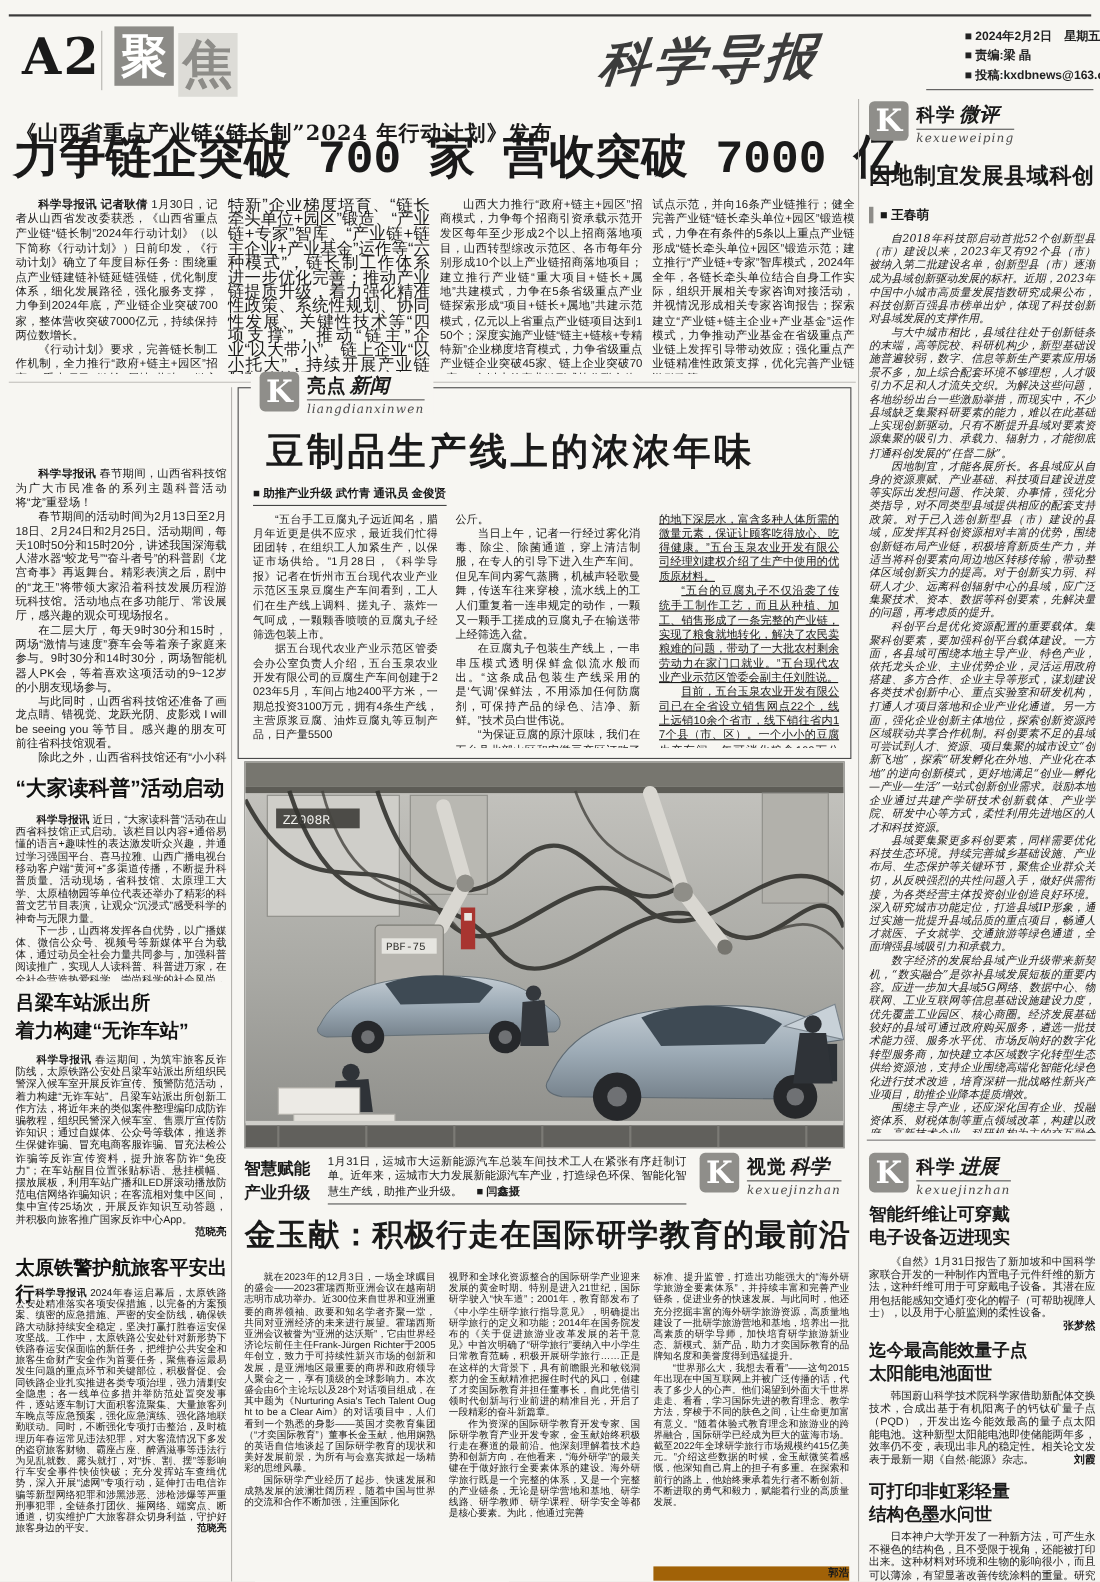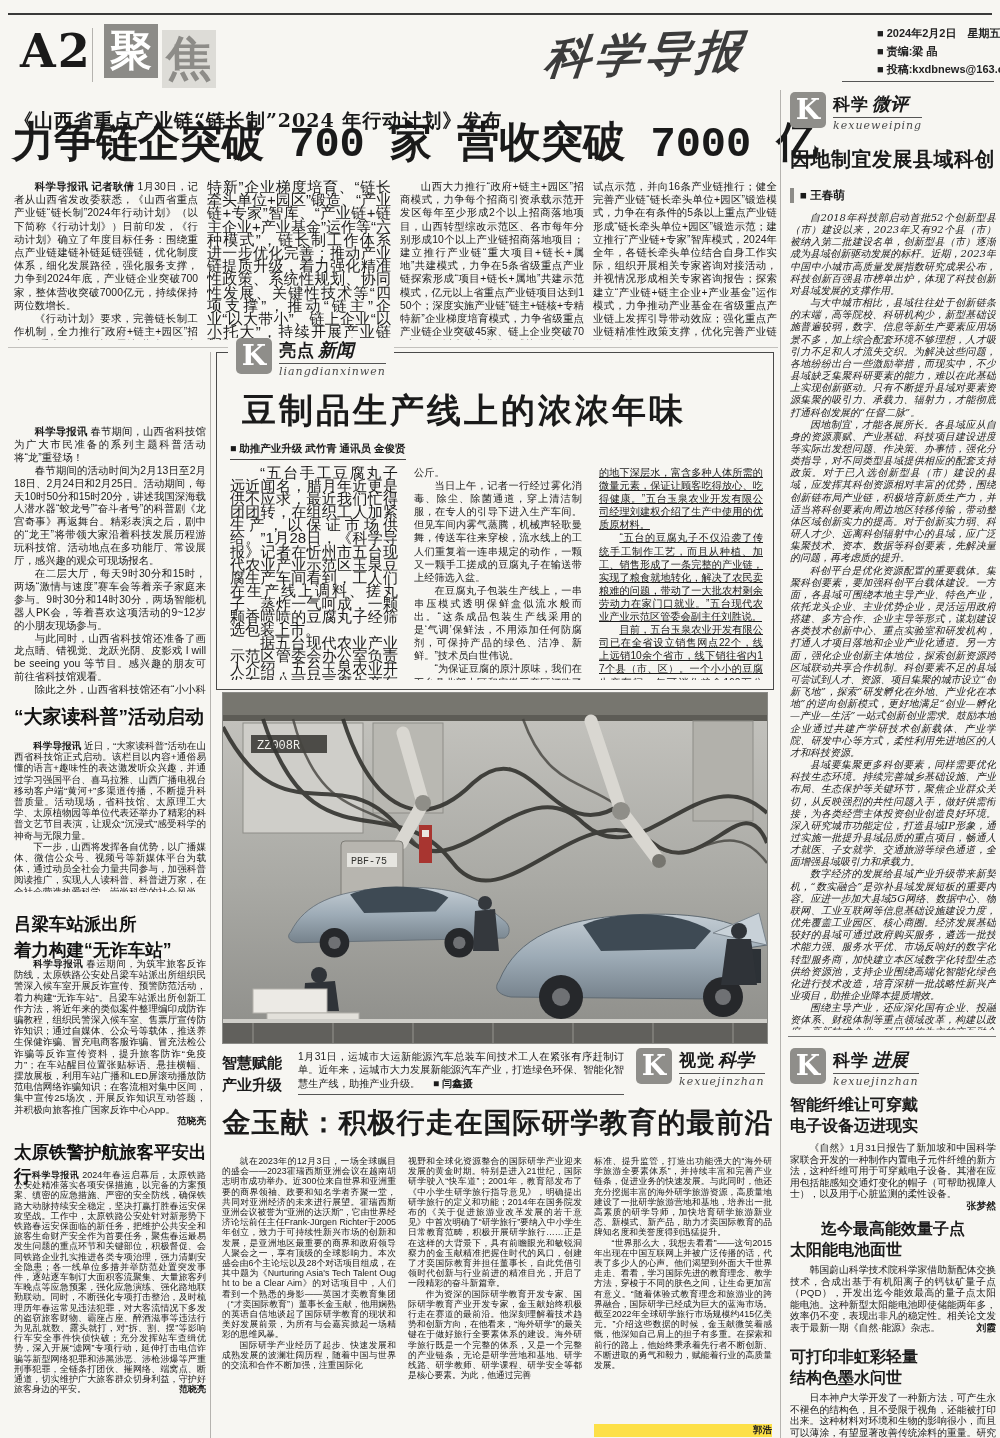--- a/index.html
+++ b/index.html
@@ -73,21 +73,21 @@
       <p>除此之外，山西省科技馆还有“小小科学家”系列课程和“人工智能”系列课程，感兴趣的小朋友们可拨打电话0351—6869817报名。</p>
     </div>
 
   <div class="abs ltitle" style="left:14px;top:704px;width:192px;font-size:19px;">“大家读科普”活动启动</div>
   <div class="abs jtext" style="left:14px;top:740px;width:192px;height:152px;font-size:9.6px;line-height:11.2px;">
       <p><b>科学导报讯 </b>近日，“大家读科普”活动在山西省科技馆正式启动。该栏目以内容+通俗易懂的语言+趣味性的表达激发听众兴趣，并通过学习强国平台、喜马拉雅、山西广播电视台移动客户端“黄河+”多渠道传播，不断提升科普质量。活动现场，省科技馆、太原理工大学、太原植物园等单位代表还举办了精彩的科普文艺节目表演，让观众“沉浸式”感受科学的神奇与无限力量。</p>
       <p>下一步，山西将发挥各自优势，以广播媒体、微信公众号、视频号等新媒体平台为载体，通过动员全社会力量共同参与，加强科普阅读推广，实现人人读科普、科普进万家，在全社会营造热爱科学、崇尚科学的社会风尚，进而共同提升全民科学素养。</p>
     </div>
 
   <div class="abs ltitle" style="left:14px;top:898px;width:196px;font-size:17.5px;line-height:26px;">
-    <span style="display:block;margin-top:13px;">吕梁车站派出所</span>
+    <span style="display:block;">吕梁车站派出所</span>
     <span style="display:block;">着力构建“无诈车站”</span>
   </div>
   <div class="abs jtext" style="left:14px;top:958px;width:192px;height:172px;font-size:9.6px;line-height:11.2px;">
       <p><b>科学导报讯 </b>春运期间，为筑牢旅客反诈防线，太原铁路公安处吕梁车站派出所组织民警深入候车室开展反诈宣传、预警防范活动，着力构建“无诈车站”。吕梁车站派出所创新工作方法，将近年来的类似案件整理编印成防诈骗教程，组织民警深入候车室、售票厅宣传防诈知识；通过自媒体、公众号等载体，推送养生保健诈骗、冒充电商客服诈骗、冒充法检公诈骗等反诈宣传资料，提升旅客防诈“免疫力”；在车站醒目位置张贴标语、悬挂横幅、摆放展板，利用车站广播和LED屏滚动播放防范电信网络诈骗知识；在客流相对集中区间，集中宣传25场次，开展反诈知识互动答题，并积极向旅客推广国家反诈中心App。<span class="sig">范晓亮</span></p>
     </div>
 
   <div class="abs ltitle" style="left:14px;top:1140px;width:196px;font-size:17.5px;">太原铁警护航旅客平安出行</div>
   <div class="abs jtext" style="left:14px;top:1170px;width:192px;height:266px;font-size:9px;line-height:10.2px;">
       <p><b>科学导报讯 </b>2024年春运启幕后，太原铁路公安处精准落实各项安保措施，以完备的方案预案、缜密的应急措施、严密的安全防线，确保铁路大动脉持续安全稳定，坚决打赢打胜春运安保攻坚战。工作中，太原铁路公安处针对新形势下铁路春运安保面临的新任务，把维护公共安全和旅客生命财产安全作为首要任务，聚焦春运最易发生问题的重点环节和关键部位，积极督促、会同铁路企业扎实推进各类专项治理，强力清剿安全隐患；各一线单位多措并举防范处置突发事件，逐站逐车制订大面积客流聚集、大量旅客列车晚点等应急预案，强化应急演练、强化路地联勤联动。同时，不断强化专项打击整治，及时梳理历年春运常见违法犯罪，对大客流情况下多发的盗窃旅客财物、霸座占座、醉酒滋事等违法行为见乱就数、露头就打，对“拆、割、摆”等影响行车安全事件快侦快破；充分发挥站车查缉优势，深入开展“滤网”专项行动，延伸打击电信诈骗等新型网络犯罪和涉黑涉恶、涉枪涉爆等严重刑事犯罪，全链条打团伙、摧网络、端窝点、断通道，切实维护广大旅客群众切身利益，守护好旅客身边的平安。<span class="sig">范晓亮</span></p>
     </div>
@@ -95,21 +95,21 @@
   <div class="abs" style="left:216px;top:352px;width:556px;height:336px;border:1px solid #4a4a4a;"></div>
   <div class="abs secrow" style="left:228px;top:338px;background:#f7f6f2;padding:0 8px;">
     <div class="klogo">K</div>
     <div>
       <div><span class="secbold">亮点</span><span class="secscript">新闻</span></div>
       <div class="pinyin">liangdianxinwen</div>
     </div>
   </div>
   <div class="abs" style="left:242px;top:388px;width:520px;font-size:34px;font-weight:bold;letter-spacing:3px;white-space:nowrap;">豆制品生产线上的浓浓年味</div>
   <div class="abs byline-bar" style="left:230px;top:442px;font-size:10.5px;font-weight:bold;">■ 助推产业升级 武竹青  通讯员 金俊贤</div>
-  <div class="abs jtext" style="left:230px;top:466px;width:168px;height:214px;font-size:15px;line-height:13.1px;">
+  <div class="abs jtext" style="left:230px;top:466px;width:168px;height:214px;font-size:10px;line-height:13.1px;">
       <p>“五台手工豆腐丸子远近闻名，腊月年近更是供不应求，最近我们忙得团团转，在组织工人加紧生产，以保证市场供给。”1月28日，《科学导报》记者在忻州市五台现代农业产业示范区玉泉豆腐生产车间看到，工人们在生产线上调料、搓丸子、蒸炸一气呵成，一颗颗香喷喷的豆腐丸子经筛选包装上市。</p>
       <p>据五台现代农业产业示范区管委会办公室负责人介绍，五台玉泉农业开发有限公司的豆腐生产车间创建于2023年5月，车间占地2400平方米，一期总投资3100万元，拥有4条生产线，主营原浆豆腐、油炸豆腐丸等豆制产品，日产量5500</p>
     </div>
   <div class="abs jtext" style="left:414px;top:466px;width:168px;height:214px;font-size:10.2px;line-height:13.1px;">
       <p class="cont">公斤。</p>
       <p>当日上午，记者一行经过雾化消毒、除尘、除菌通道，穿上清洁制服，在专人的引导下进入生产车间。但见车间内雾气蒸腾，机械声轻歌曼舞，传送车往来穿梭，流水线上的工人们重复着一连串规定的动作，一颗又一颗手工搓成的豆腐丸子在输送带上经筛选入盆。</p>
       <p>在豆腐丸子包装生产线上，一串串压模式透明保鲜盒似流水般而出。“这条成品包装生产线采用的是‘气调’保鲜法，不用添加任何防腐剂，可保持产品的绿色、洁净、新鲜。”技术员白世伟说。</p>
       <p>“为保证豆腐的原汁原味，我们在五台县北部山区和安徽豆产区订购了黄豆、黑豆，生产用水选择深山泉水和百米以下</p>
     </div>
   <div class="abs jtext" style="left:599px;top:466px;width:164px;height:214px;font-size:10.2px;line-height:13.1px;text-decoration:underline;">
@@ -241,21 +241,21 @@
       <p>国际研学产业经历了起步、快速发展和成熟发展的波澜壮阔历程，随着中国与世界的交流和合作不断加强，注重国际化</p>
     </div>
   <div class="abs jtext" style="left:408px;top:1156px;width:174px;height:282px;font-size:8.8px;line-height:10.2px;">
       <p class="cont">视野和全球化资源整合的国际研学产业迎来发展的黄金时期。特别是进入21世纪，国际研学驶入“快车道”；2001年，教育部发布了《中小学生研学旅行指导意见》，明确提出研学旅行的定义和功能；2014年在国务院发布的《关于促进旅游业改革发展的若干意见》中首次明确了“研学旅行”要纳入中小学生日常教育范畴，积极开展研学旅行……正是在这样的大背景下，具有前瞻眼光和敏锐洞察力的金玉献精准把握住时代的风口，创建了才奕国际教育并担任董事长，自此凭借引领时代创新与行业前进的精准目光，开启了一段精彩的奋斗新篇章。</p>
       <p>作为资深的国际研学教育开发专家、国际研学教育产业开发专家，金玉献始终积极行走在赛道的最前沿。他深刻理解着技术趋势和创新方向，在他看来，“海外研学”的最关键在于做好旅行全要素体系的建设。海外研学旅行既是一个完整的体系，又是一个完整的产业链条，无论是研学营地和基地、研学线路、研学教师、研学课程、研学安全等都是核心要素。为此，他通过完善</p>
     </div>
   <div class="abs jtext" style="left:594px;top:1156px;width:178px;height:282px;font-size:8.8px;line-height:10.2px;">
       <p class="cont">标准、提升监管，打造出功能强大的“海外研学旅游全要素体系”，并持续丰富和完善产业链条，促进业务的快速发展。与此同时，他还充分挖掘丰富的海外研学旅游资源，高质量地建设了一批研学旅游营地和基地，培养出一批高素质的研学导师，加快培育研学旅游新业态、新模式、新产品，助力才奕国际教育的品牌知名度和美誉度得到迅猛提升。</p>
       <p>“世界那么大，我想去看看”——这句2015年出现在中国互联网上并被广泛传播的话，代表了多少人的心声。他们渴望到外面大千世界走走、看看，学习国际先进的教育理念、教学方法，穿梭于不同的肤色之间，让生命更加富有意义。“随着体验式教育理念和旅游业的跨界融合，国际研学已经成为巨大的蓝海市场。截至2022年全球研学旅行市场规模约415亿美元。”介绍这些数据的时候，金玉献微笑着感慨，他深知自己肩上的担子有多重。在探索和前行的路上，他始终秉承着先行者不断创新、不断进取的勇气和毅力，赋能着行业的高质量发展。</p>
     </div>
-  <div class="abs" style="left:594px;top:1424px;width:178px;text-align:right;font-size:9.5px;font-weight:bold;background:#fde047;">郭浩</div>
+  <div class="abs" style="left:594px;top:1424px;width:178px;text-align:right;font-size:9.5px;font-weight:bold;background:#a16207;">郭浩</div>
 
   <div class="abs secrow" style="left:790px;top:92px;">
     <div class="klogo">K</div>
     <div>
       <div><span class="secbold">科学</span><span class="secscript">微评</span></div>
       <div class="pinyin">kexueweiping</div>
     </div>
   </div>
   <div class="abs" style="left:790px;top:146px;width:206px;font-size:20px;font-weight:bold;letter-spacing:0.5px;white-space:nowrap;">因地制宜发展县域科创</div>
   <div class="abs" style="left:790px;top:188px;font-size:11.5px;font-weight:bold;border-left:4px solid #8d8c88;padding-left:6px;">■ 王春萌</div>
@@ -280,21 +280,21 @@
 
   <div class="abs" style="left:790px;top:1094px;width:206px;font-size:16px;font-weight:bold;line-height:21px;">
     <span style="display:block;">智能纤维让可穿戴</span>
     <span style="display:block;">电子设备迈进现实</span>
   </div>
   <div class="abs jtext" style="left:790px;top:1142px;width:206px;height:70px;font-size:9.8px;line-height:11.6px;">
       <p>《自然》1月31日报告了新加坡和中国科学家联合开发的一种制作内置电子元件纤维的新方法，这种纤维可用于可穿戴电子设备。其潜在应用包括能感知交通灯变化的帽子（可帮助视障人士），以及用于心脏监测的柔性设备。<span class="sig">张梦然</span></p>
     </div>
 
   <div class="abs" style="left:790px;top:1218px;width:206px;font-size:16px;font-weight:bold;line-height:21px;">
-    <span style="display:block;text-align:center;">迄今最高能效量子点</span>
+    <span style="display:block;">迄今最高能效量子点</span>
     <span style="display:block;">太阳能电池面世</span>
   </div>
   <div class="abs jtext" style="left:790px;top:1264px;width:206px;height:78px;font-size:9.8px;line-height:11.6px;">
       <p>韩国蔚山科学技术院科学家借助新配体交换技术，合成出基于有机阳离子的钙钛矿量子点（PQD），开发出迄今能效最高的量子点太阳能电池。这种新型太阳能电池即使储能两年多，效率仍不变，表现出非凡的稳定性。相关论文发表于最新一期《自然·能源》杂志。<span class="sig">刘霞</span></p>
     </div>
 
   <div class="abs" style="left:790px;top:1346px;width:206px;font-size:16px;font-weight:bold;line-height:21px;">
     <span style="display:block;">可打印非虹彩轻量</span>
     <span style="display:block;">结构色墨水问世</span>
   </div>

